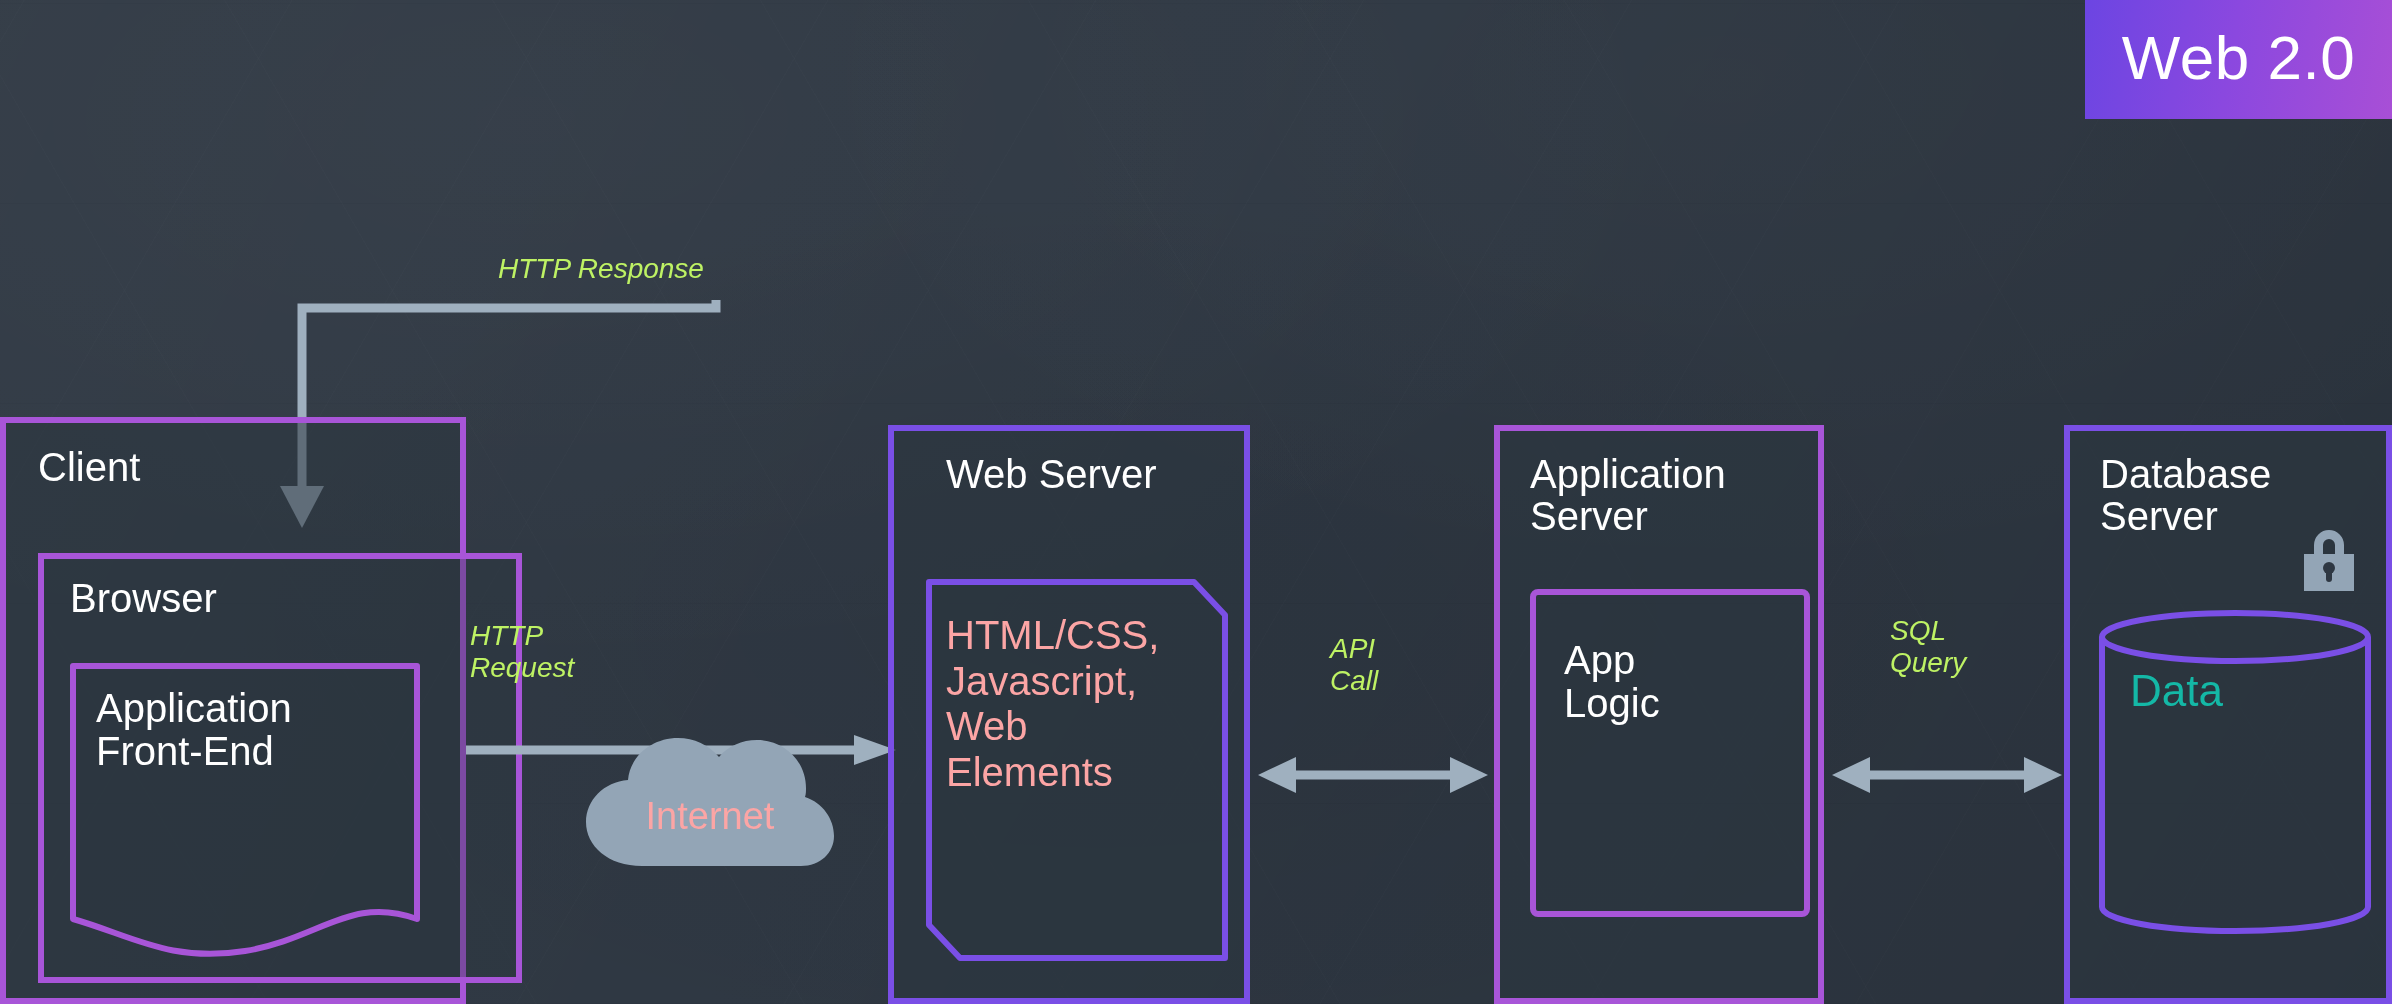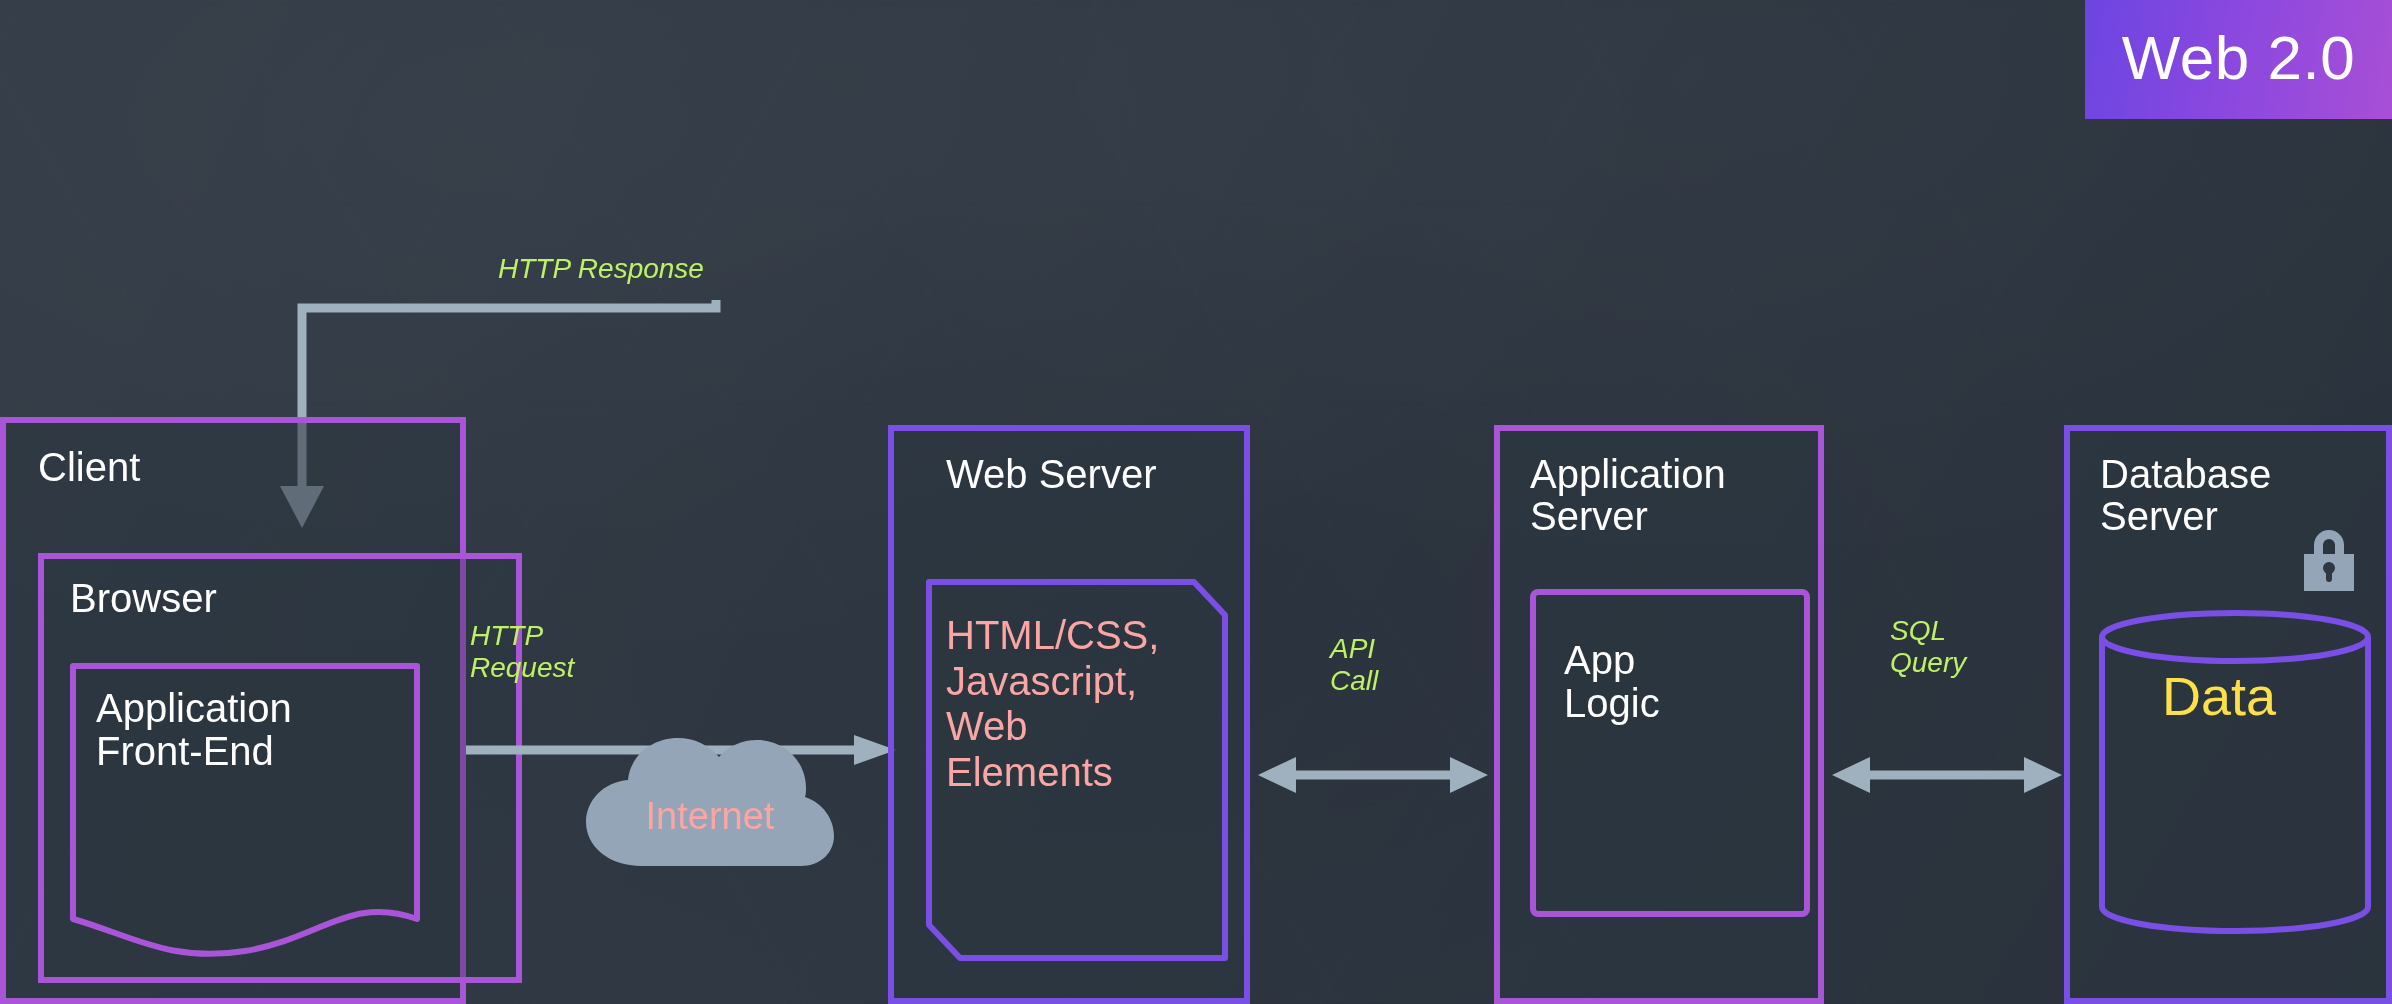--- a/index.html
+++ b/index.html
@@ -157,23 +157,23 @@
   #lock-icon svg { display: block; width: 100%; height: 100%; }
 
   #db-cylinder {
     position: absolute;
     left: 28px; top: 180px;
     width: 274px; height: 322px;
   }
   #db-cylinder svg { display: block; width: 100%; height: 100%; overflow: visible; }
   #db-label {
     position: absolute;
-    left: 92px; top: 238px;
-    color: #fde047;
-    font-size: 54px;
+    left: 60px; top: 238px;
+    color: #14b8a6;
+    font-size: 44px;
     line-height: 1;
   }
 
   
   .conn-label {
     position: absolute;
     color: #bef264;
     font-size: 28px;
     font-style: italic;
     line-height: 1.16;

